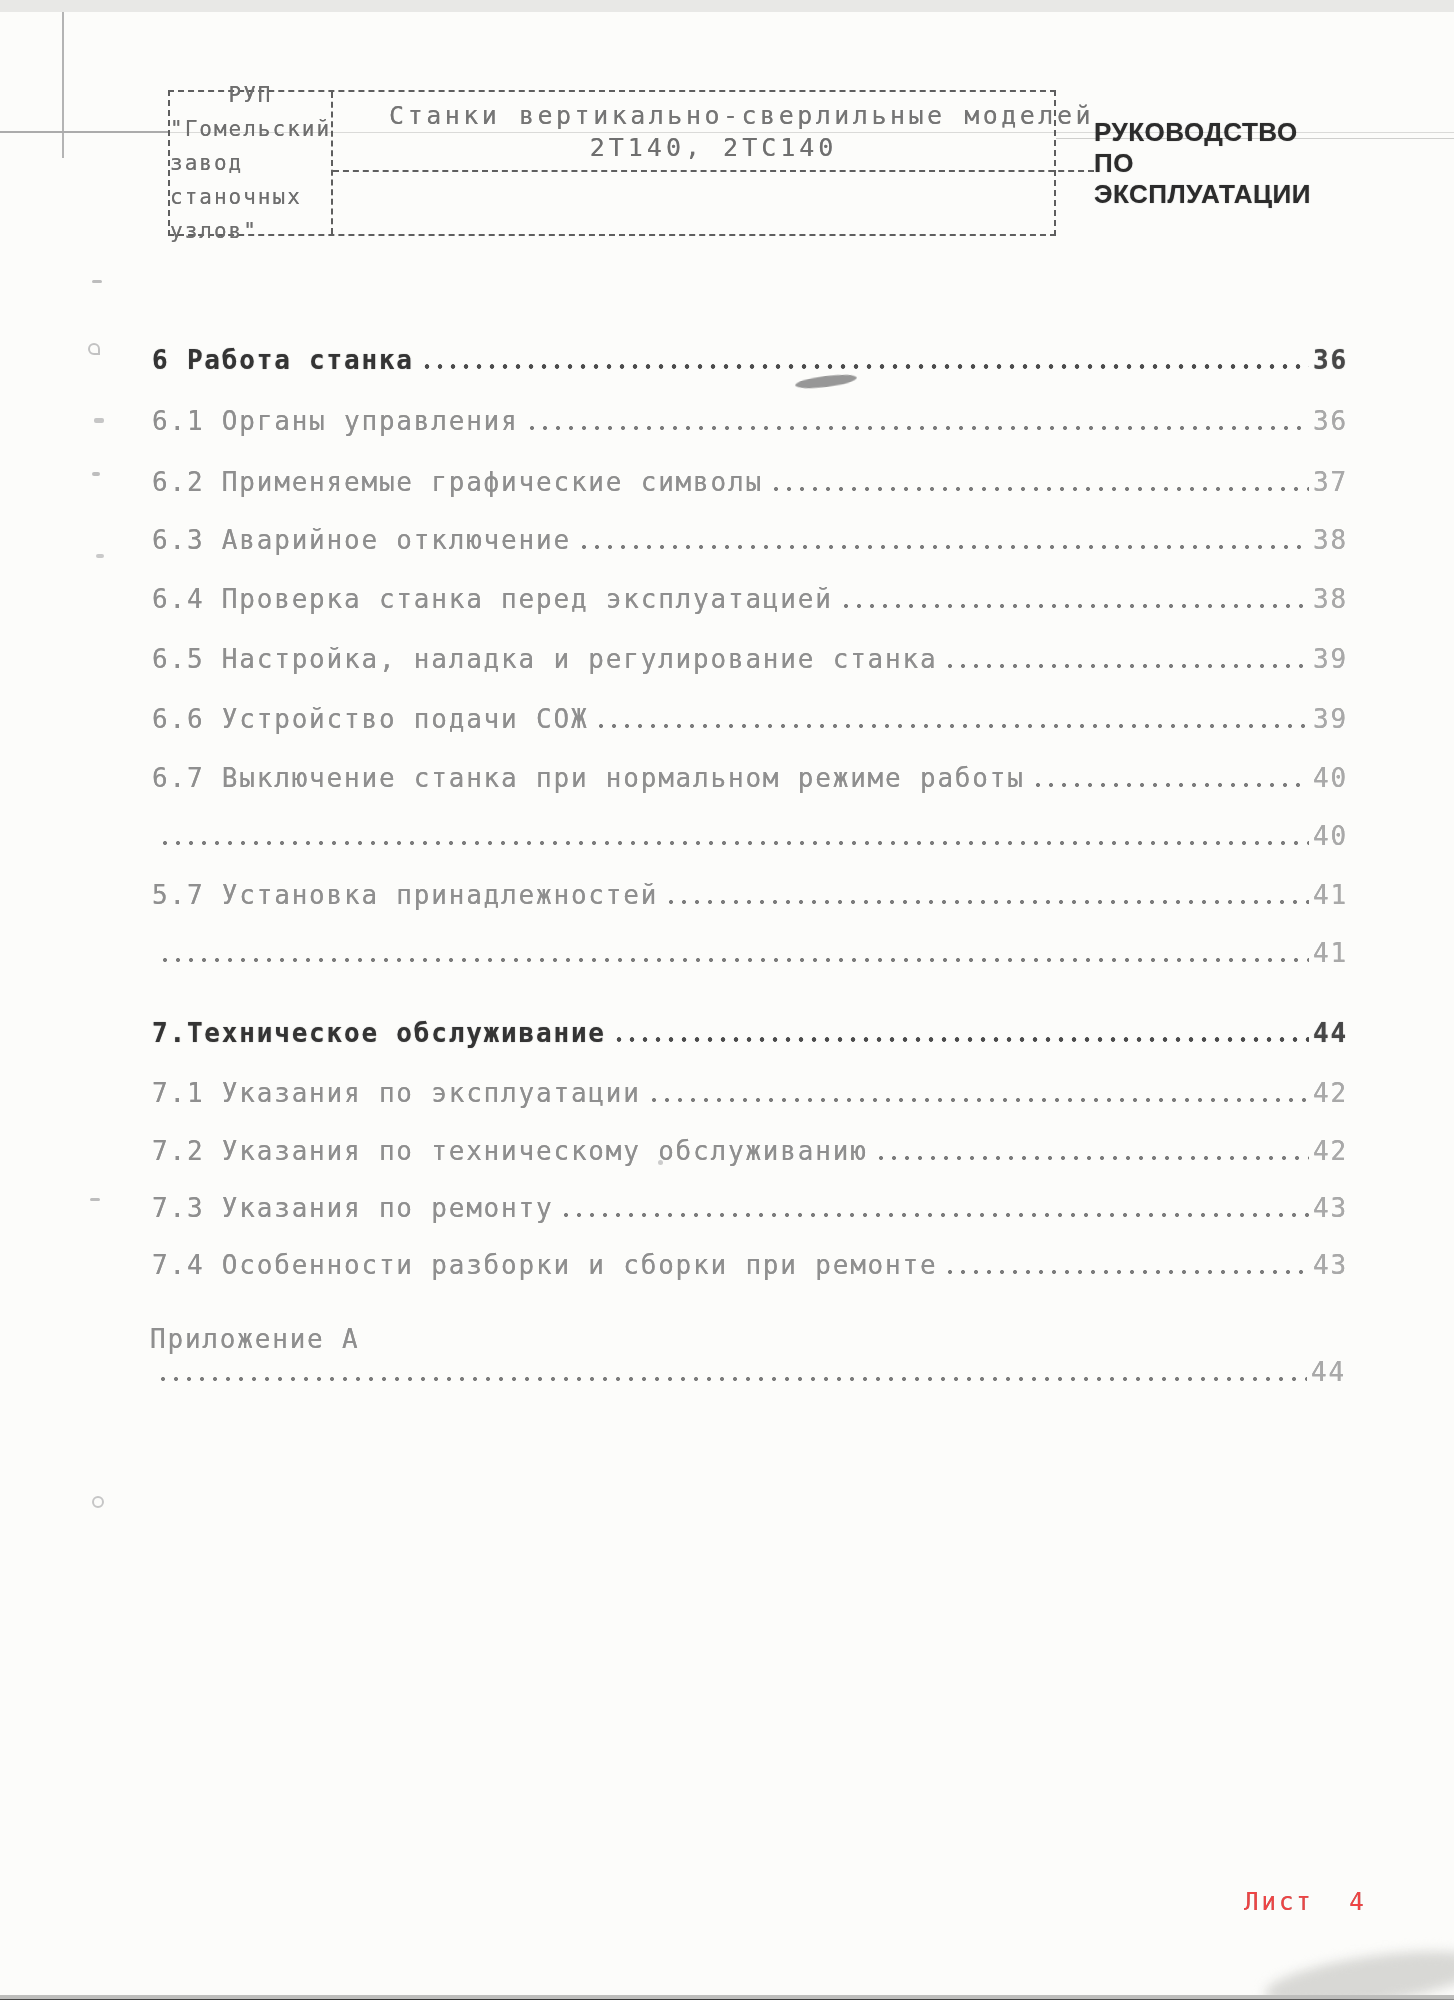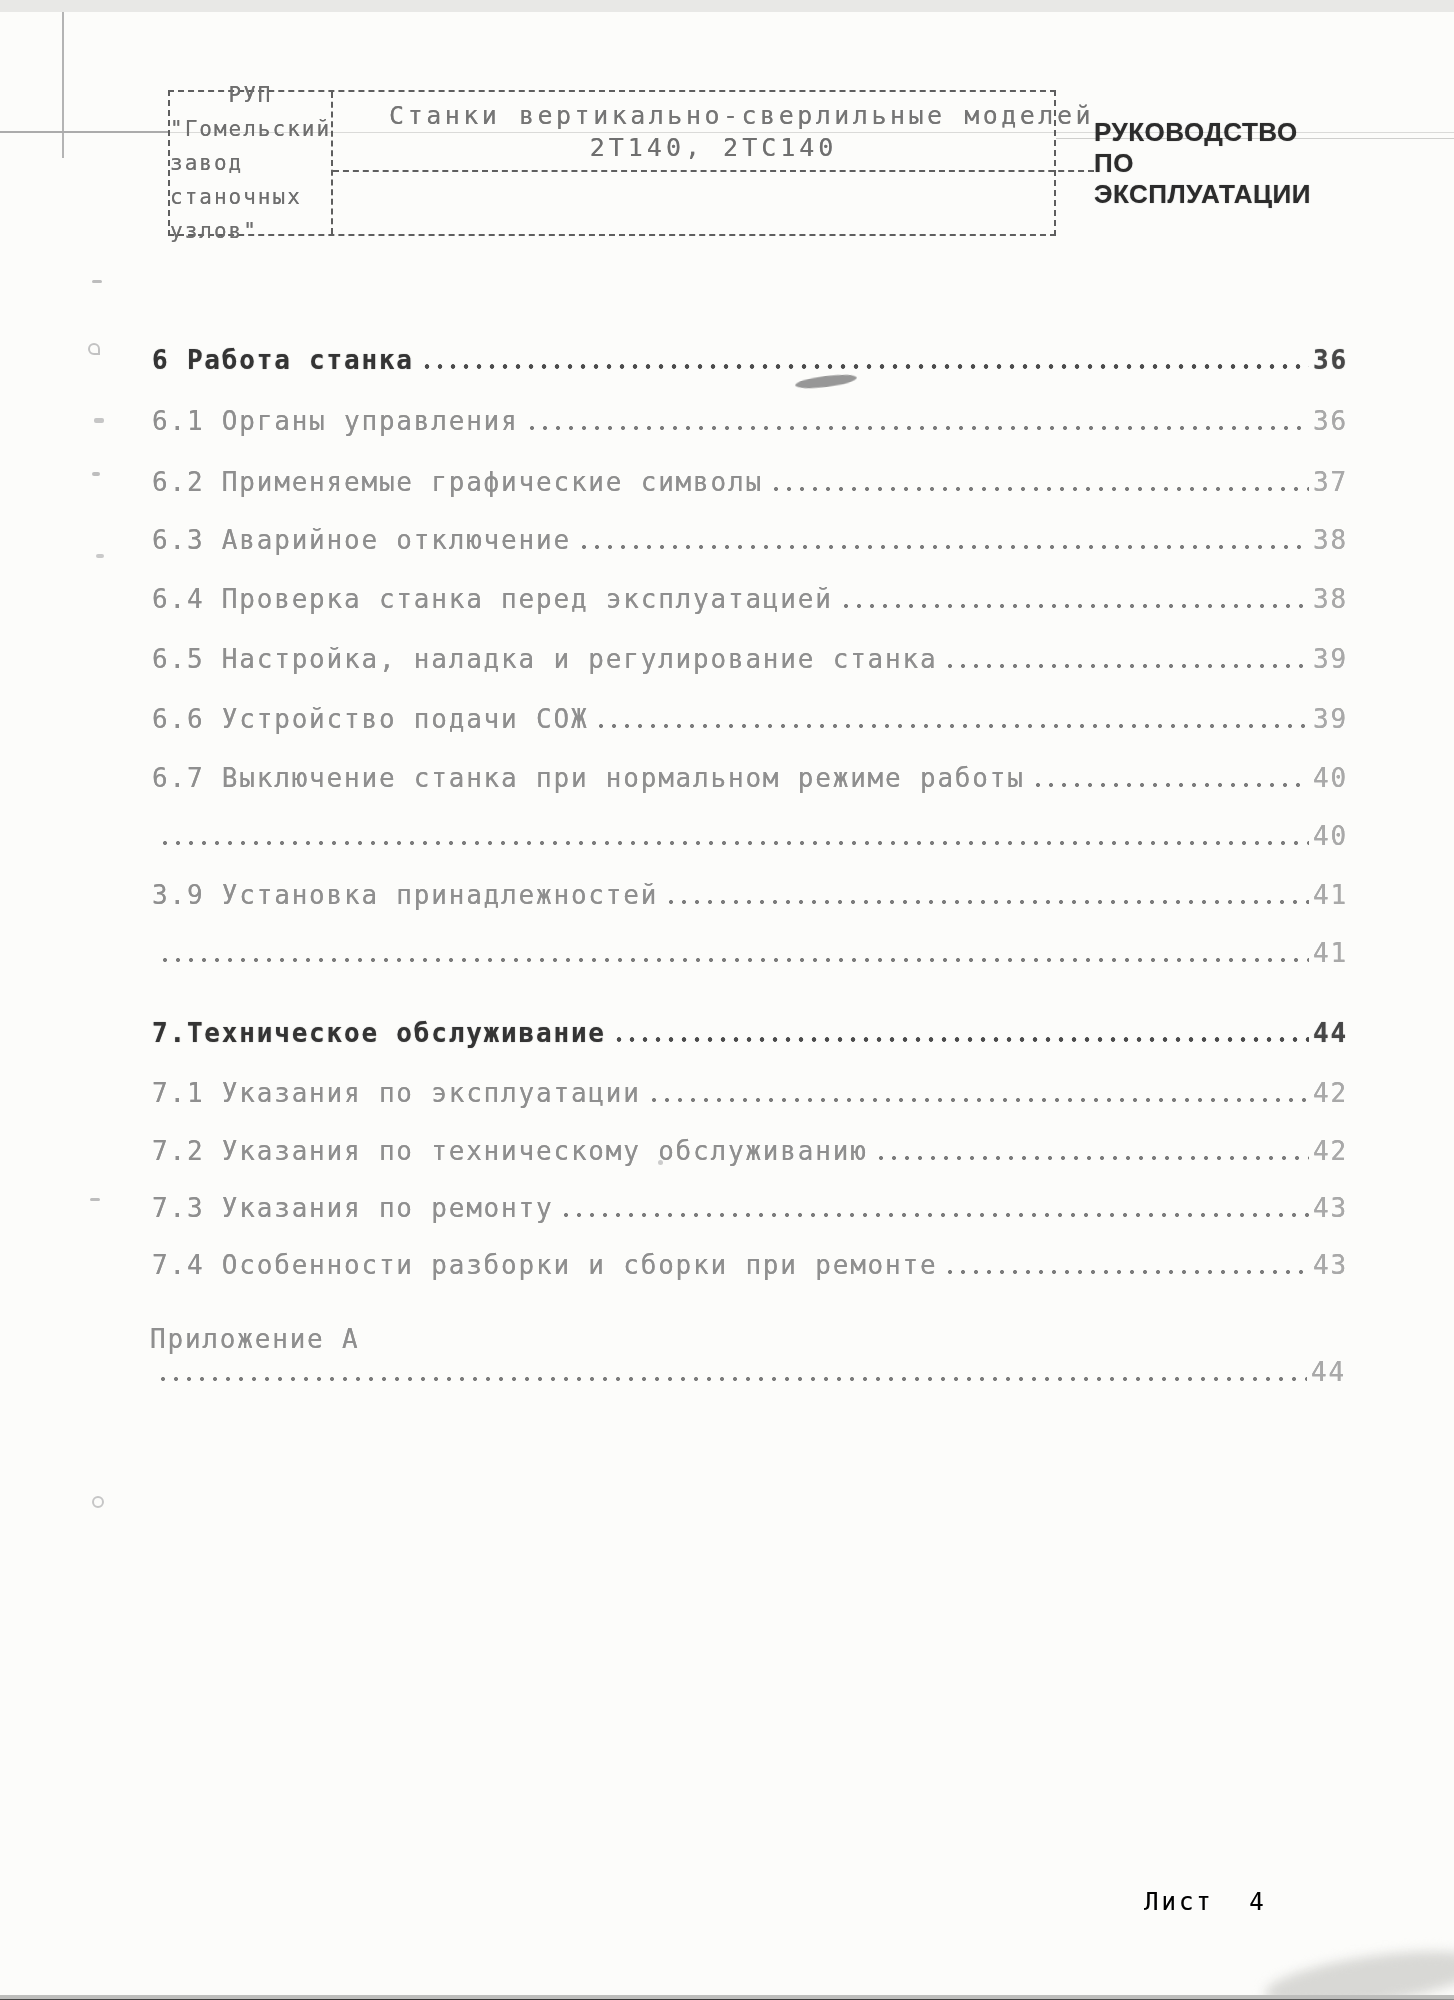--- a/index.html
+++ b/index.html
@@ -76,22 +76,22 @@
   }
   .toc-row .pg { color:#a9a9a9; }
   .toc-row.bold { color:#343434; font-weight:bold; text-shadow:0 0 1px rgba(50,50,50,.6); }
   .toc-row.bold .leader { color:#4c4c4c; height:7px;
     background-image:radial-gradient(circle at 3px 3.5px, currentColor 2px, transparent 2.6px);
     background-size:13px 7px; }
   .toc-row.bold .pg { color:#474747; font-weight:bold; }
   .toc-row.appendix-title { color:#8f8f8f; }
 
   .footer-sheet {
-    position:absolute; left:1144px; top:1876px;
-    font-size:24px; letter-spacing:3px; word-spacing:18px; color:#000000;
+    position:absolute; left:1244px; top:1876px;
+    font-size:24px; letter-spacing:3px; word-spacing:18px; color:#ef4444;
     text-shadow:0 0 0.6px rgba(110,110,110,.8);
   }
 </style>
 </head>
 <body>
 
 <div class="page">
 
   <div class="art vline-topleft"></div>
   <div class="art hline-full"></div>
@@ -160,21 +160,21 @@
   <div class="toc-row" style="top:751px">
     <span>6.7 Выключение станка при нормальном режиме работы</span>
     <span class="leader"></span>
     <span class="pg">40</span>
   </div>
   <div class="toc-row" style="top:809px">
     <span class="leader"></span>
     <span class="pg">40</span>
   </div>
   <div class="toc-row" style="top:868px">
-    <span>3.9 Установка принадлежностей</span>
+    <span>5.7 Установка принадлежностей</span>
     <span class="leader"></span>
     <span class="pg">41</span>
   </div>
   <div class="toc-row" style="top:926px">
     <span class="leader"></span>
     <span class="pg">41</span>
   </div>
 
   <div class="toc-row bold" style="top:1006px">
     <span>7.Техническое обслуживание</span>

